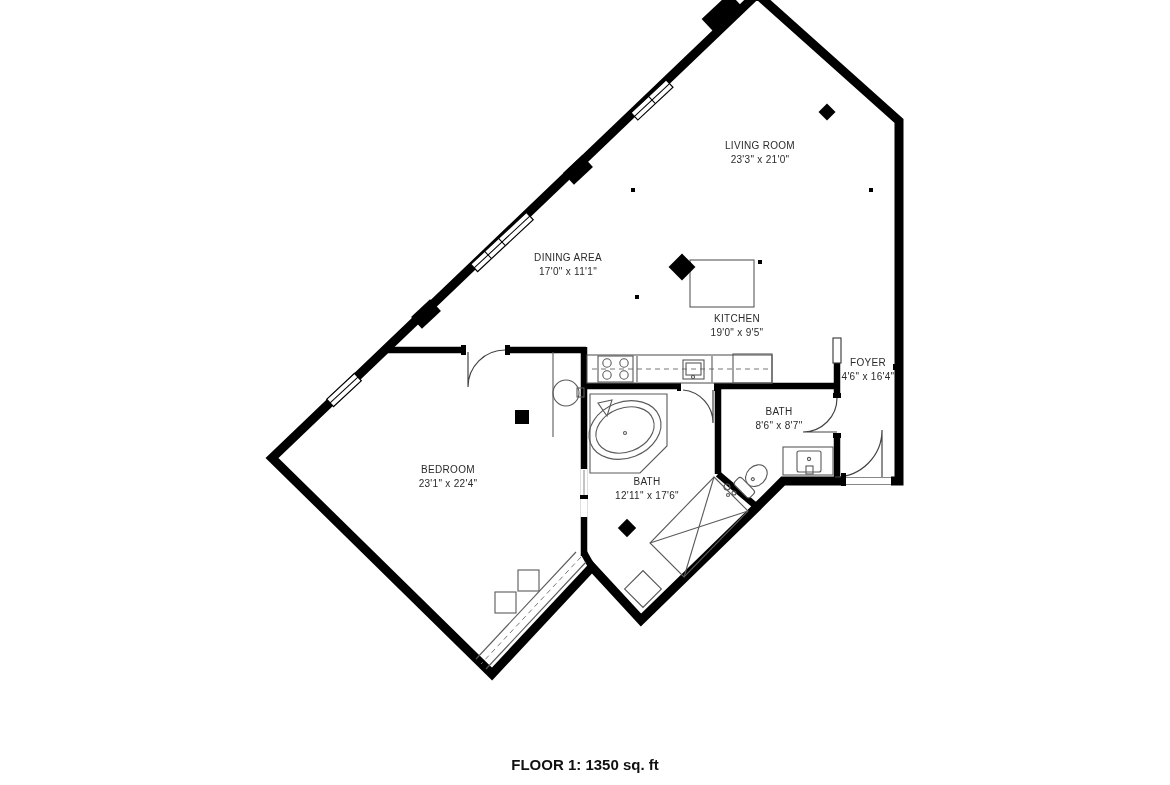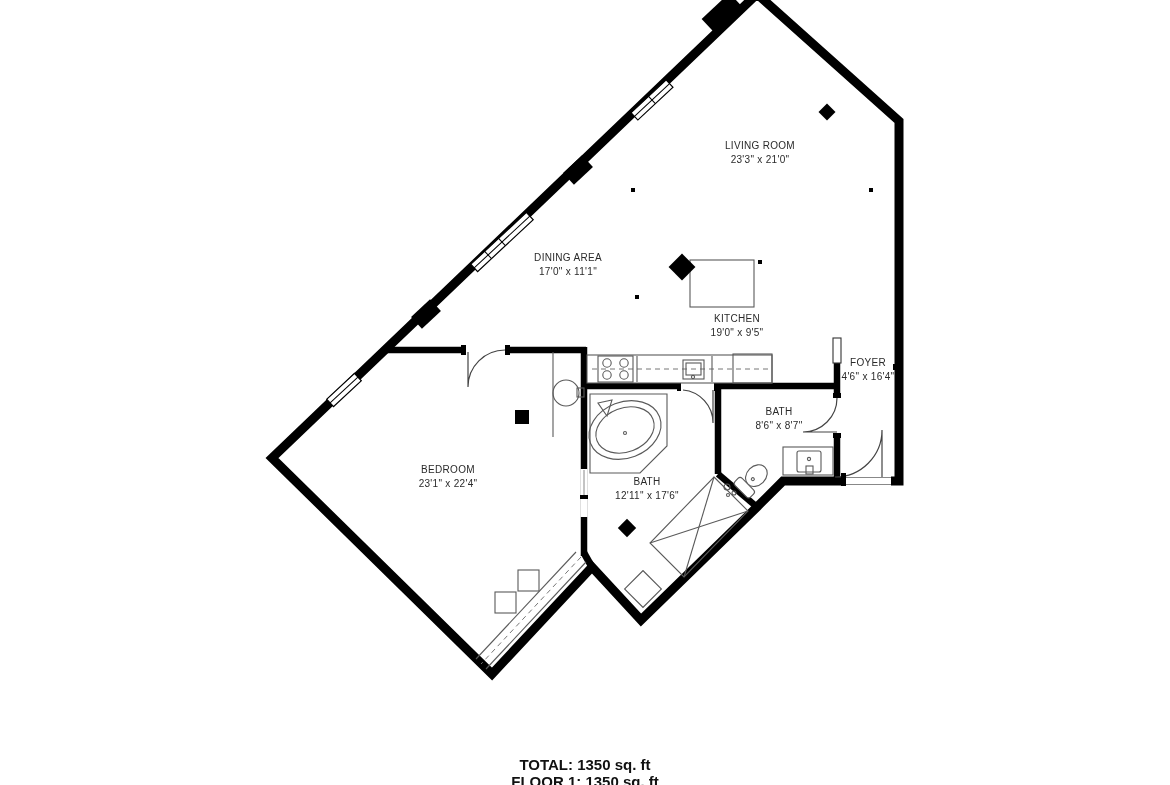--- a/index.html
+++ b/index.html
@@ -180,16 +180,15 @@
     <text class="rname" x="779" y="415">BATH</text>
     <text class="rdim" x="779" y="429">8'6" x 8'7"</text>
     <text class="rname" x="448" y="473">BEDROOM</text>
     <text class="rdim" x="448" y="487">23'1" x 22'4"</text>
     <text class="rname" x="647" y="485">BATH</text>
     <text class="rdim" x="647" y="499">12'11" x 17'6"</text>
   </g>
 </svg>
 
   <div class="summary">
-    <div>TOTAL: 1350 sq. ft</div>
     <div>FLOOR 1: 1350 sq. ft</div>
   </div>
 </div>
 
 </body></html>

